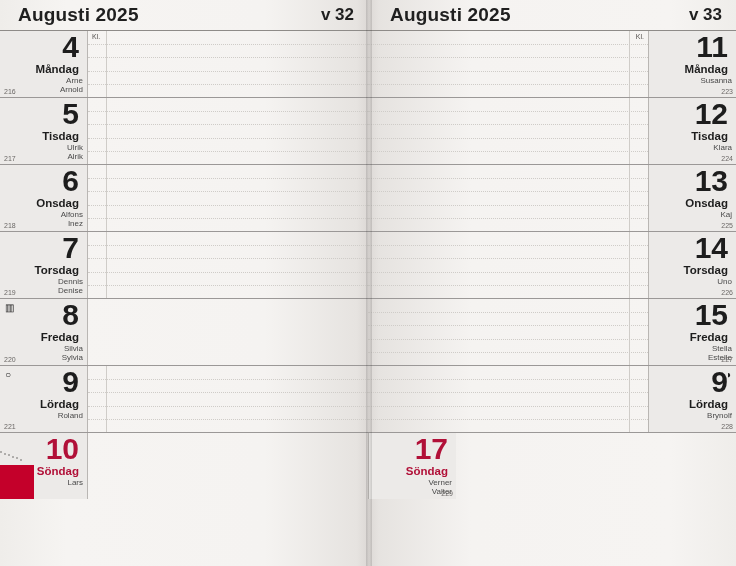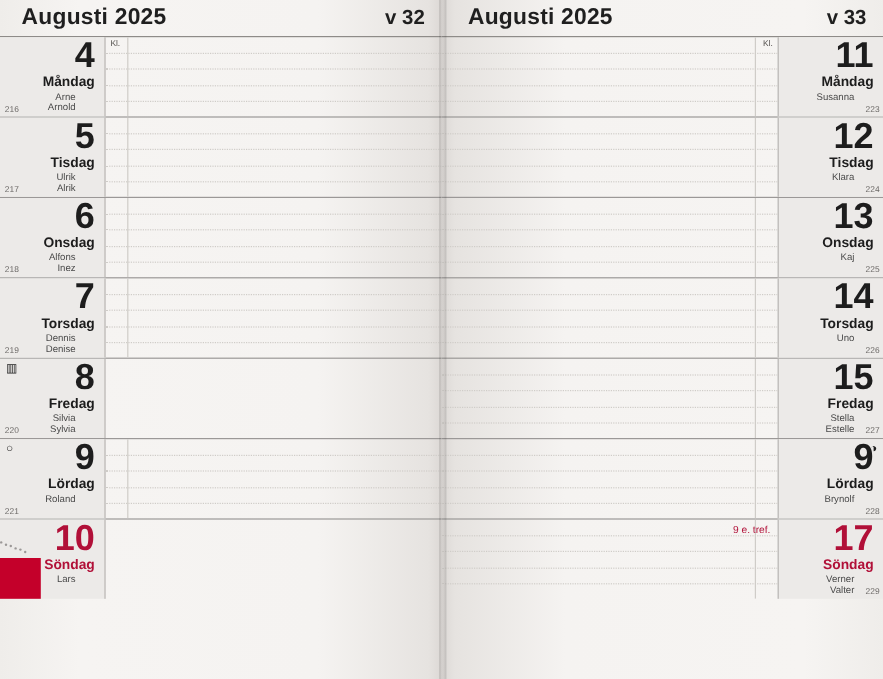--- a/index.html
+++ b/index.html
@@ -40,21 +40,21 @@
   .page.left .daycol{border-right:1px solid #b9b6b3;}
   .page.right .daycol{border-right:none;border-left:1px solid #b9b6b3;background:#eceae8;padding-left:17px;}
 
   .daynum{
     position:absolute;right:8px;top:1px;font-size:30px;font-weight:bold;line-height:30px;color:#1d1d1d;
   }
   .dayname{
     position:absolute;right:8px;top:32px;font-size:11.5px;font-weight:bold;color:#1d1d1d;
   }
   .names{
-    position:absolute;right:24px;top:45px;font-size:8px;line-height:9px;color:#4a4a4a;text-align:right;
+    position:absolute;right:4px;top:45px;font-size:8px;line-height:9px;color:#4a4a4a;text-align:right;
   }
   .daynum.sun,.dayname.sun{color:#b11038;}
   .doy{position:absolute;left:4px;bottom:2px;font-size:7px;color:#6b6866;}
   .page.right .doy{left:auto;right:3px;bottom:2px;}
 
   
   .notes{flex:1;position:relative;background:transparent;overflow:hidden;}
   .notes .lines{position:absolute;left:0;right:0;top:0;bottom:0;}
   .notes .lines i{position:absolute;left:0;right:0;height:0;border-top:1px dotted #cfccc8;display:block;}
   .kl{position:absolute;top:2px;font-size:7px;color:#55524f;}
@@ -352,30 +352,20 @@
         <div class="daycol">
           <span class="marker">◑</span>
           <span class="daynum">9</span>
           <span class="dayname">Lördag</span>
           <span class="names">Brynolf</span>
           <span class="doy">228</span>
         </div>
       </div>
 
       <div class="row last">
-        <div class="notes">
-          <div class="lines">
-              <i style="top:13.2px"></i>
-              <i style="top:26.4px"></i>
-              <i style="top:39.599999999999994px"></i>
-              <i style="top:52.8px"></i>
-            </div>
-          <div class="hourcol" style="right:18px"></div>
-          <span class="event ev-right red" style="top:3px">9 e. tref.</span>
-        </div>
         <div class="daycol">
           <span class="daynum sun">17</span>
           <span class="dayname sun">Söndag</span>
           <span class="names">Verner<br>Valter</span>
           <span class="doy">229</span>
         </div>
       </div>
 
     </div>
   </div>

